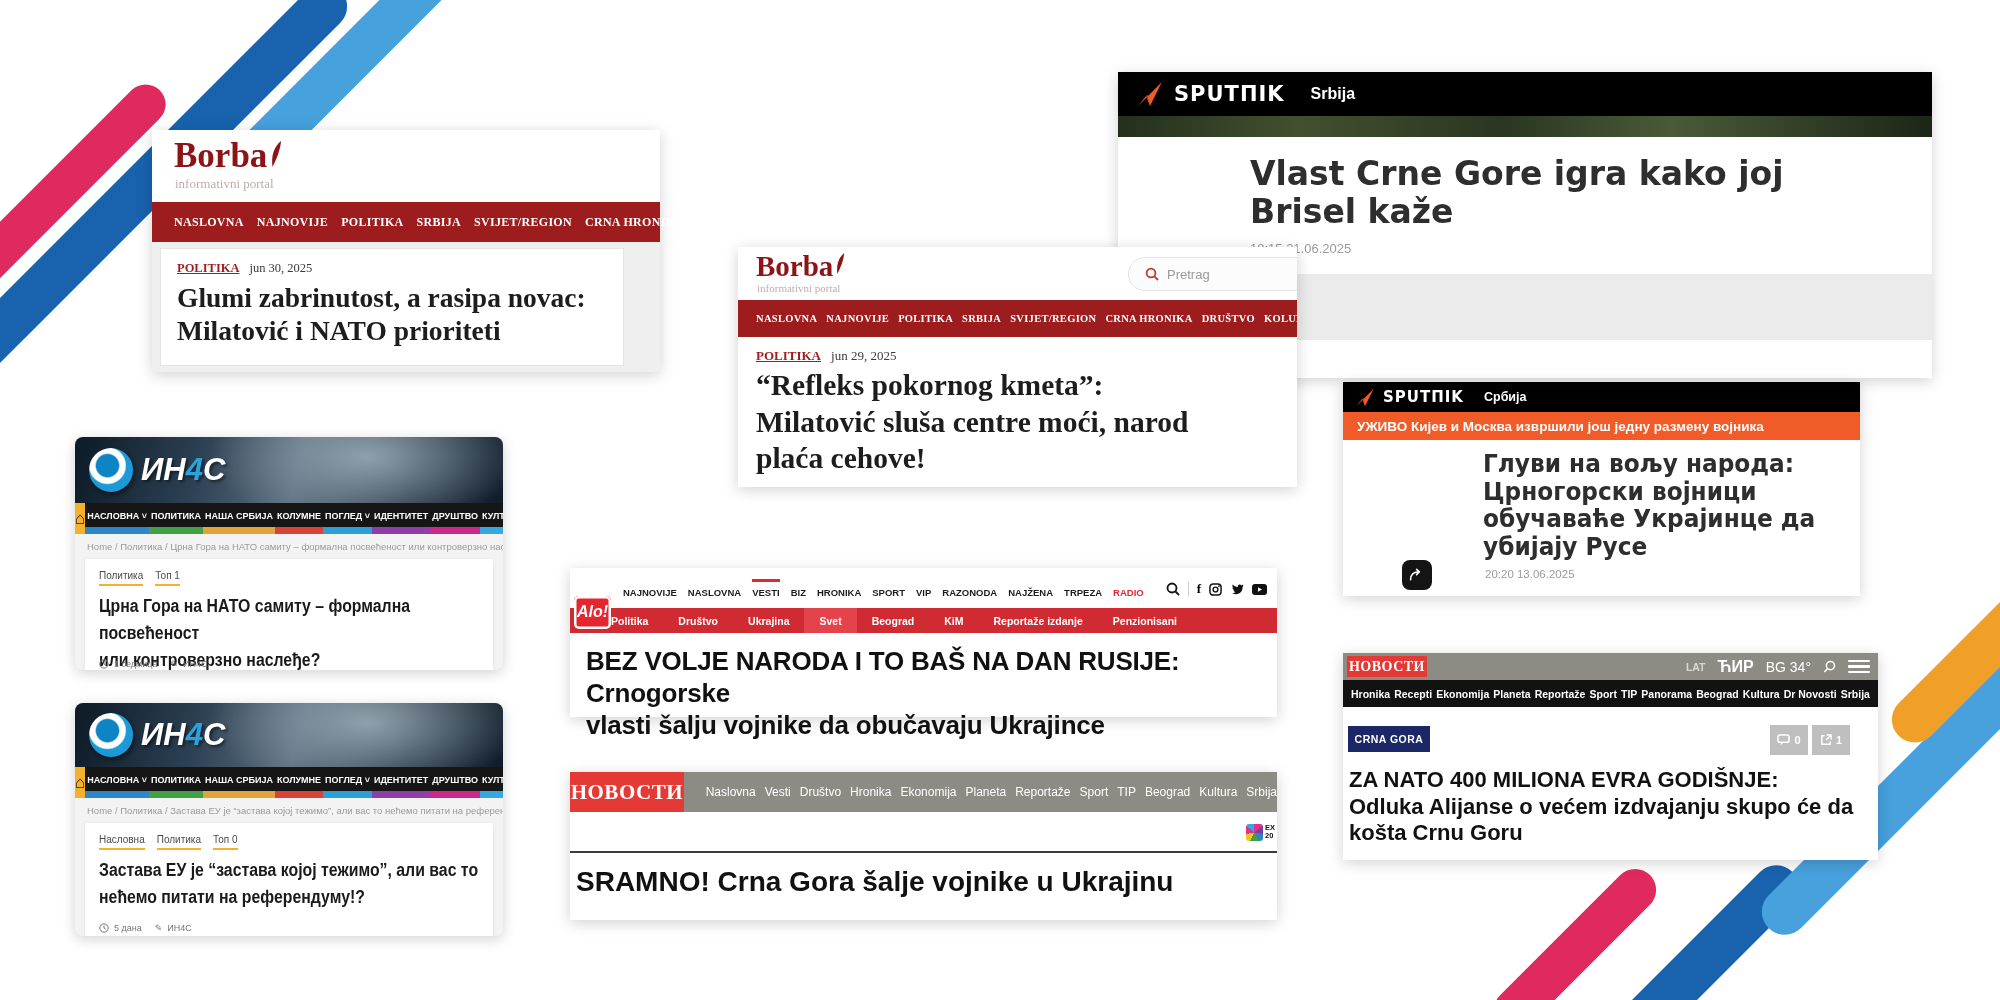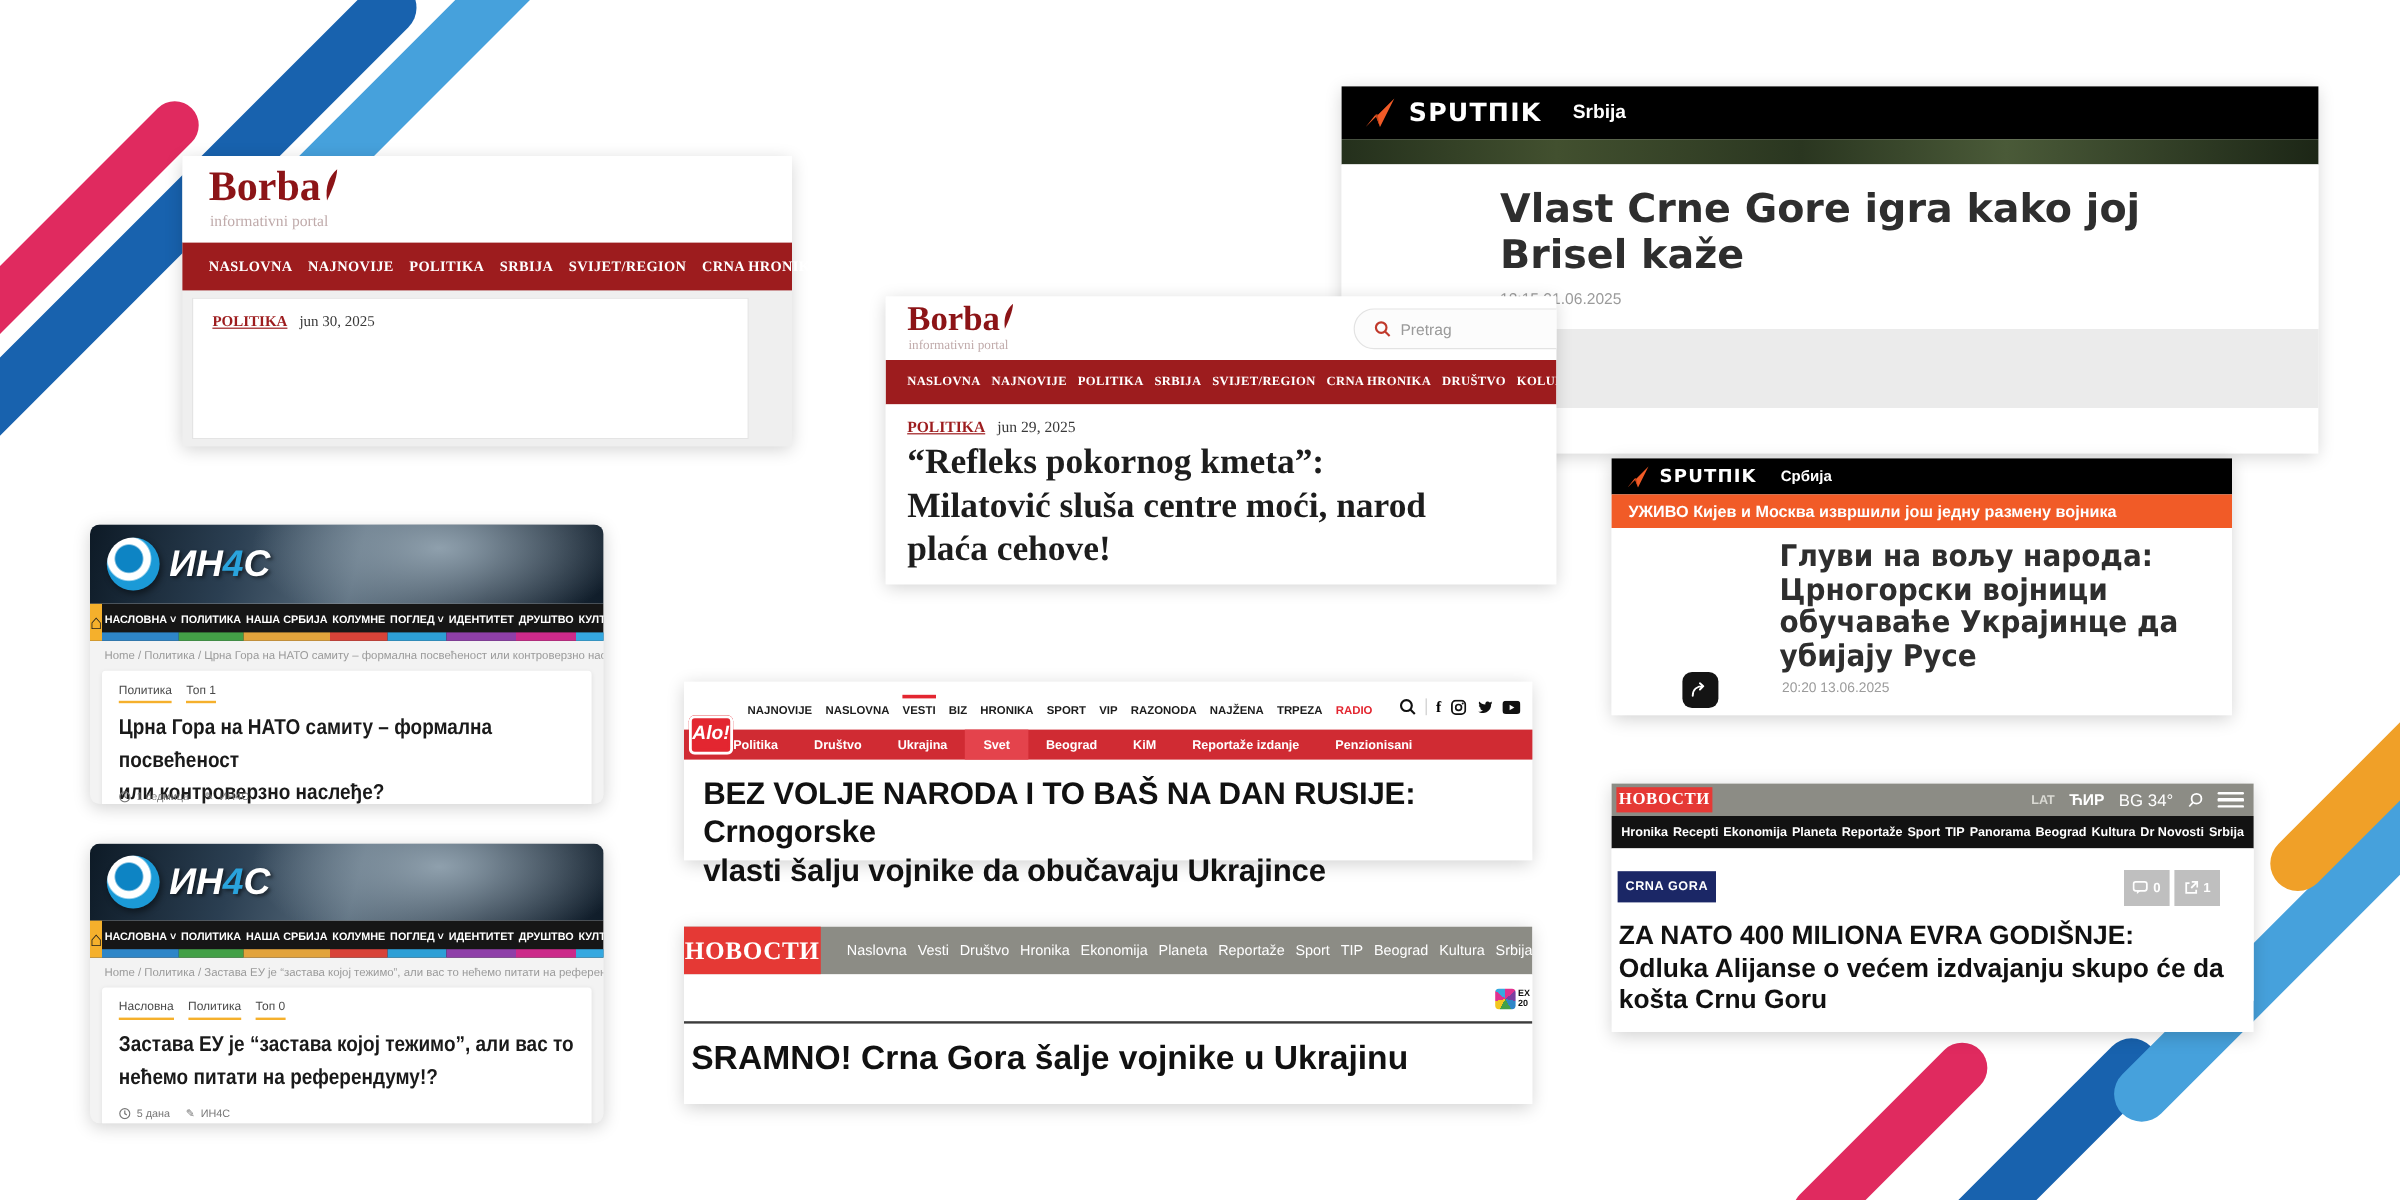--- a/index.html
+++ b/index.html
@@ -137,20 +137,22 @@
       <span>SRBIJA</span>
       <span>SVIJET/REGION</span>
       <span>CRNA HRONIKA</span>
       <span>DRUŠTVO</span>
     </div>
     <div style="position:absolute;left:8px;top:118px;width:462px;height:116px;background:#fff;border:1px solid #e4e4e4;">
       <div style="position:absolute;left:16px;top:12px;display:flex;gap:10px;align-items:baseline;">
         <span class="borba-cat" style="font-size:12.5px;">POLITIKA</span>
         <span class="borba-date" style="font-size:12.5px;">jun 30, 2025</span>
       </div>
+      <div class="borba-headline pre" style="position:absolute;left:16px;top:32px;font-size:27.5px;line-height:33px;">Glumi zabrinutost, a rasipa novac:
+Milatović i NATO prioriteti</div>
     </div>
   </div>
 
   <div class="card" style="left:738px;top:247px;width:559px;height:240px;overflow:hidden;z-index:3;">
     <div style="height:53px;background:#fff;position:relative;">
       <div style="position:absolute;left:18px;top:4px;display:flex;align-items:flex-start;">
         <span class="borba-logo" style="font-size:29px;line-height:30px;">Borba</span>
         <span style="margin-top:1px;">
           <svg width="12" height="23" viewBox="0 0 15 28">
               <path d="M14 1 C7 7 4 15 5.5 27 C10 18 13.5 9 14 1 Z" fill="#8c1417"></path>
@@ -408,21 +410,21 @@
     </div>
     <div class="alo-headline pre" style="padding:12px 16px 0;">BEZ VOLJE NARODA I TO BAŠ NA DAN RUSIJE: Crnogorske
 vlasti šalju vojnike da obučavaju Ukrajince</div>
   </div>
 
   <div class="card" style="left:1343px;top:653px;width:535px;height:207px;z-index:3;">
     <div class="nov-graybar" style="height:27px;position:relative;">
       <div class="nov-logo" style="width:80px;height:21px;margin-left:4px;font-size:14px;">НОВОСТИ</div>
       <div style="position:absolute;right:8px;top:0;height:100%;display:flex;align-items:center;gap:12px;">
         <span style="color:#d9d9d3;font-size:10.5px;font-weight:bold;">LAT</span>
-        <span style="color:#fff;font-size:13px;font-weight:bold;">ЋИР</span>
+        <span style="color:#fff;font-size:16px;font-weight:bold;">ЋИР</span>
         <span style="color:#fff;font-size:14px;">BG 34°</span>
         <span>
             <svg width="13" height="13" viewBox="0 0 14 14">
               <circle cx="8" cy="6" r="4.4" fill="none" stroke="#fff" stroke-width="1.6"></circle>
               <line x1="4.8" y1="9.4" x2="1.5" y2="13" stroke="#fff" stroke-width="1.6"></line>
             </svg>
           </span>
         <span class="burger">
             <div></div>
             <div></div>

